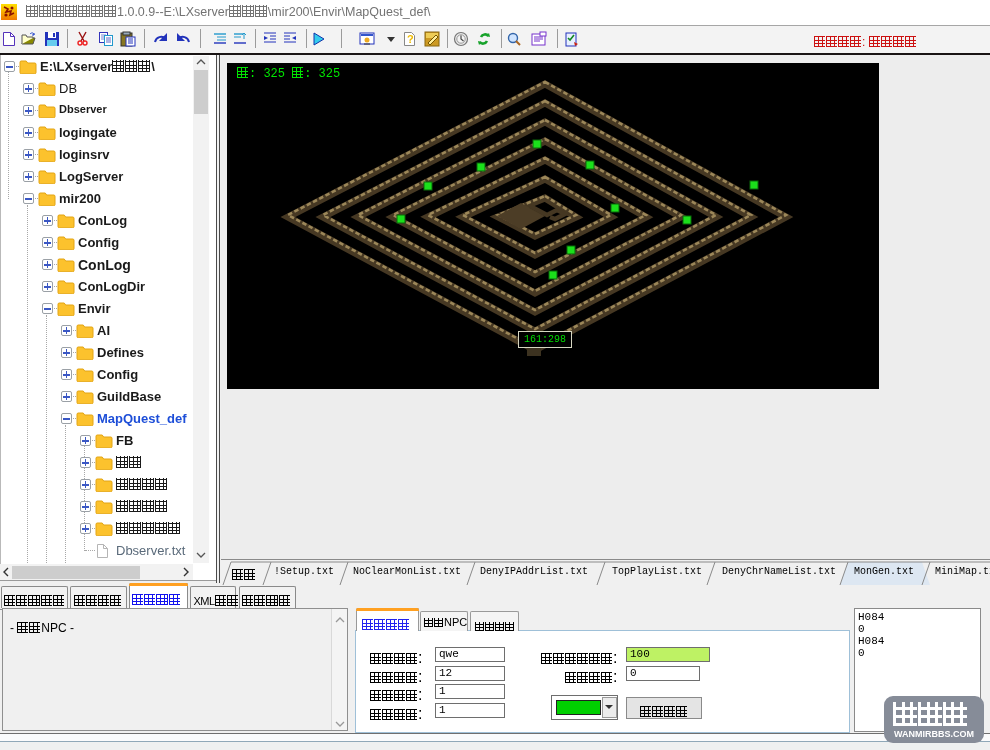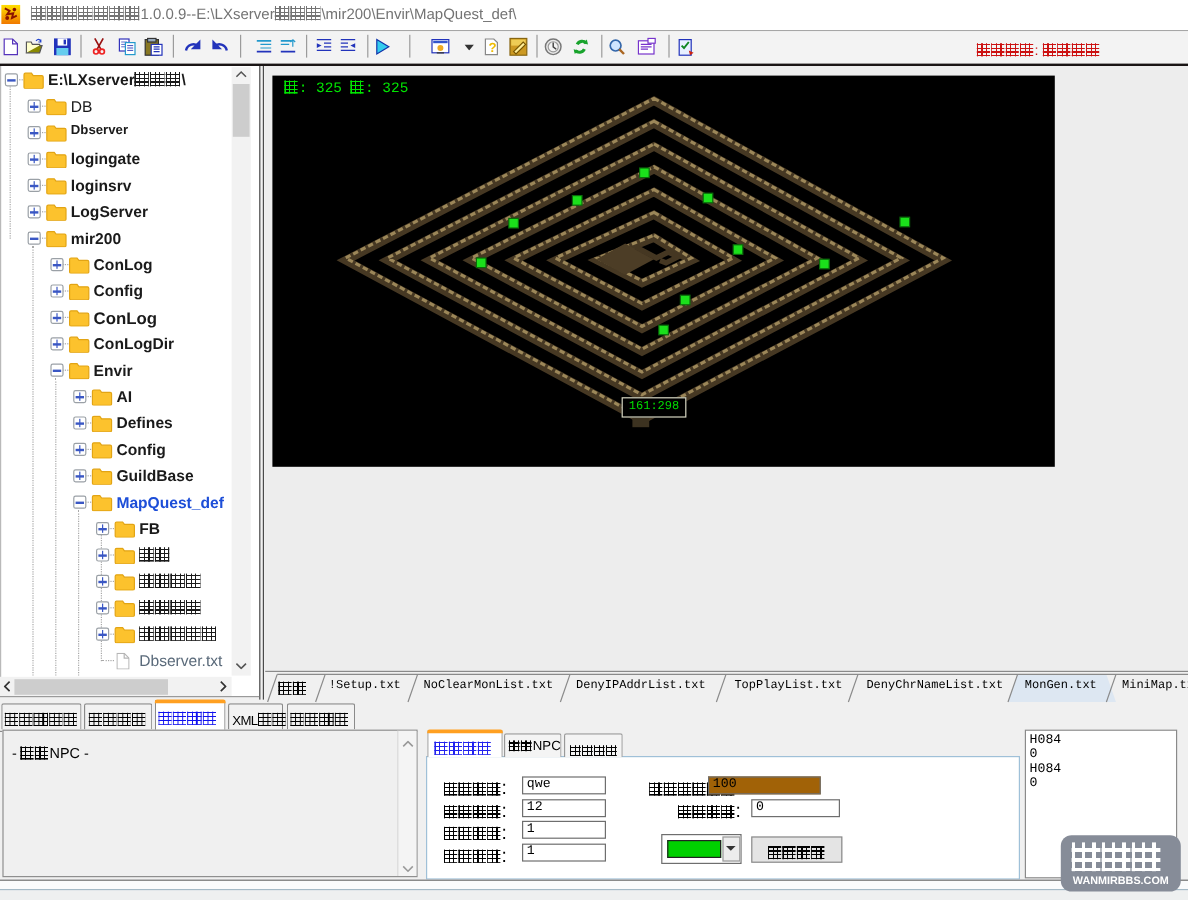--- a/index.html
+++ b/index.html
@@ -457,21 +457,21 @@
 <div class="ab" style="left:370px;top:686px;color:#000"><i class="cj"></i><i class="cj"></i><i class="cj"></i><i class="cj"></i>:</div>
 <div class="ab" style="left:370px;top:705px;color:#000"><i class="cj"></i><i class="cj"></i><i class="cj"></i><i class="cj"></i>:</div>
 
 <div class="ab" style="left:435px;top:647px;width:70px;height:15px;border:1px solid #6e6e6e;background:#fff;font:11px 'Liberation Mono',monospace;line-height:13px;padding-left:3px">qwe</div>
 <div class="ab" style="left:435px;top:666px;width:70px;height:15px;border:1px solid #6e6e6e;background:#fff;font:11px 'Liberation Mono',monospace;line-height:13px;padding-left:3px">12</div>
 <div class="ab" style="left:435px;top:684px;width:70px;height:15px;border:1px solid #6e6e6e;background:#fff;font:11px 'Liberation Mono',monospace;line-height:13px;padding-left:3px">1</div>
 <div class="ab" style="left:435px;top:703px;width:70px;height:15px;border:1px solid #6e6e6e;background:#fff;font:11px 'Liberation Mono',monospace;line-height:13px;padding-left:3px">1</div>
 
 <div class="ab" style="left:541px;top:649px;color:#000"><i class="cj"></i><i class="cj"></i><i class="cj"></i><i class="cj"></i><i class="cj"></i><i class="cj"></i>:</div>
 <div class="ab" style="left:565px;top:668px;color:#000"><i class="cj"></i><i class="cj"></i><i class="cj"></i><i class="cj"></i>:</div>
-<div class="ab" style="left:590px;top:647px;width:94px;height:15px;border:1px solid #6e6e6e;background:#a16207;font:11px 'Liberation Mono',monospace;line-height:13px;padding-left:3px">100</div>
+<div class="ab" style="left:626px;top:647px;width:84px;height:15px;border:1px solid #6e6e6e;background:#bef264;font:11px 'Liberation Mono',monospace;line-height:13px;padding-left:3px">100</div>
 <div class="ab" style="left:626px;top:666px;width:74px;height:15px;border:1px solid #6e6e6e;background:#fff;font:11px 'Liberation Mono',monospace;line-height:13px;padding-left:3px">0</div>
 
 <div class="ab" style="left:551px;top:695px;width:67px;height:25px;border:1px solid #6e6e6e;background:#fff"></div>
 <div class="ab" style="left:556px;top:700px;width:45px;height:15px;background:#00d000;border:1px solid #222"></div>
 <div class="ab" style="left:602px;top:697px;width:15px;height:21px;background:#ececec;border:1px solid #9a9a9a"></div>
 <svg class="ab" style="left:605px;top:705px" width="9" height="5">
     <path d="M0 0h8l-4 4z" fill="#333"></path>
   </svg>
 <div class="ab" style="left:626px;top:697px;width:76px;height:22px;background:#e4e4e4;border:1px solid #8a8a8a;text-align:center;padding-top:4px;color:#000"><i class="cj"></i><i class="cj"></i><i class="cj"></i><i class="cj"></i></div>
 

